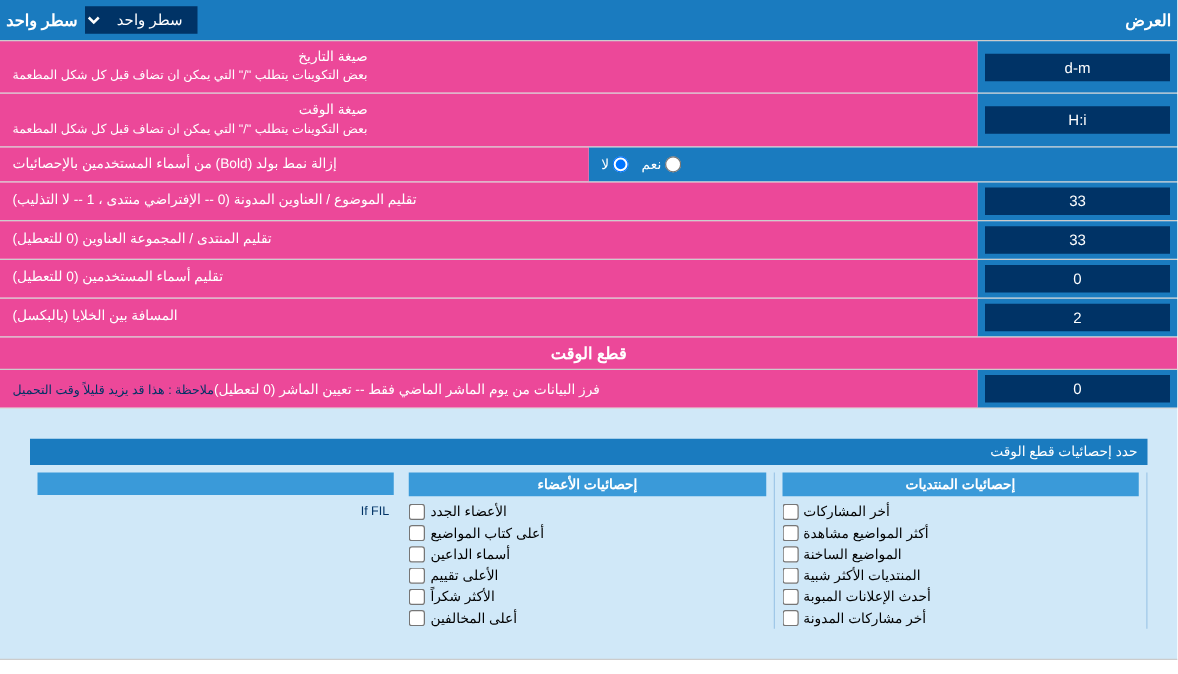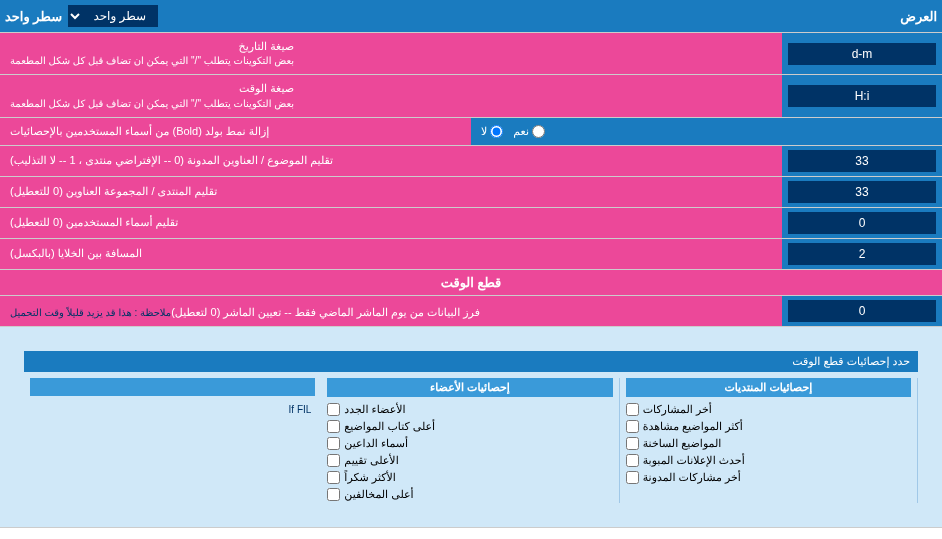--- a/index.html
+++ b/index.html
@@ -262,20 +262,24 @@
       </div>
       <div class="checkbox-item">
         <span>أكثر المواضيع مشاهدة</span>
         <input type="checkbox" style="">
       </div>
       <div class="checkbox-item">
         <span>المواضيع الساخنة</span>
         <input type="checkbox" style="">
       </div>
       <div class="checkbox-item">
+        <span>المنتديات الأكثر شبية</span>
+        <input type="checkbox" style="">
+      </div>
+      <div class="checkbox-item">
         <span>أحدث الإعلانات المبوبة</span>
         <input type="checkbox" style="">
       </div>
       <div class="checkbox-item">
         <span>أخر مشاركات المدونة</span>
         <input type="checkbox" style="">
       </div>
     </div>
 
     <div class="checkbox-col">

